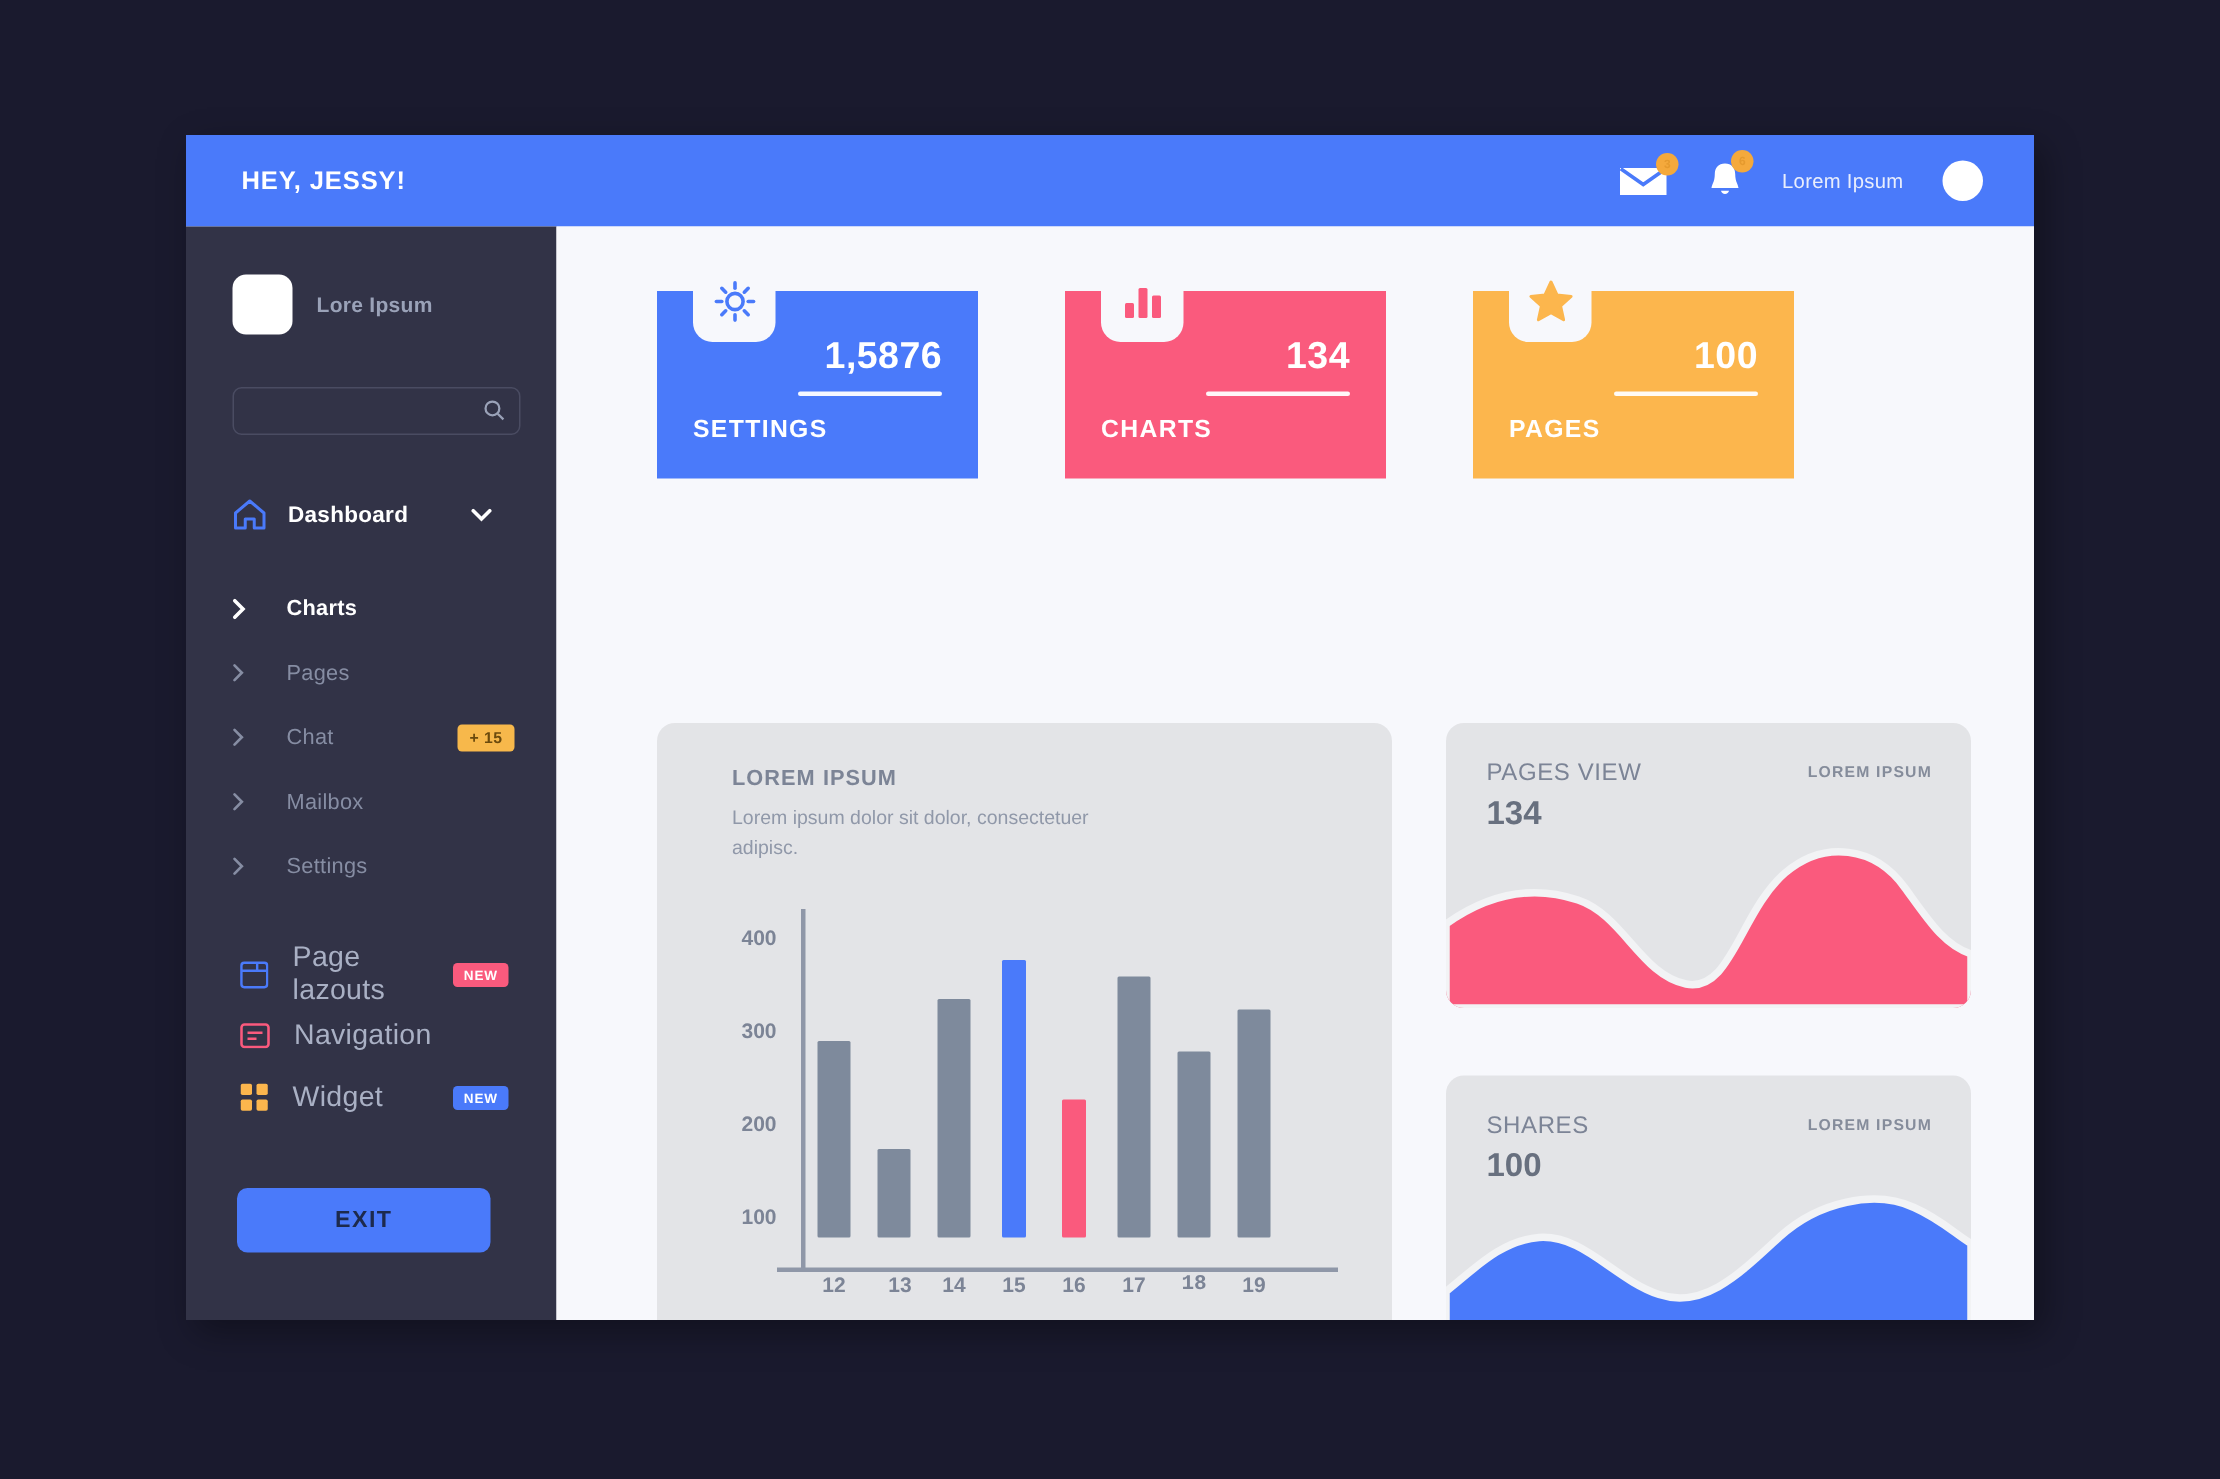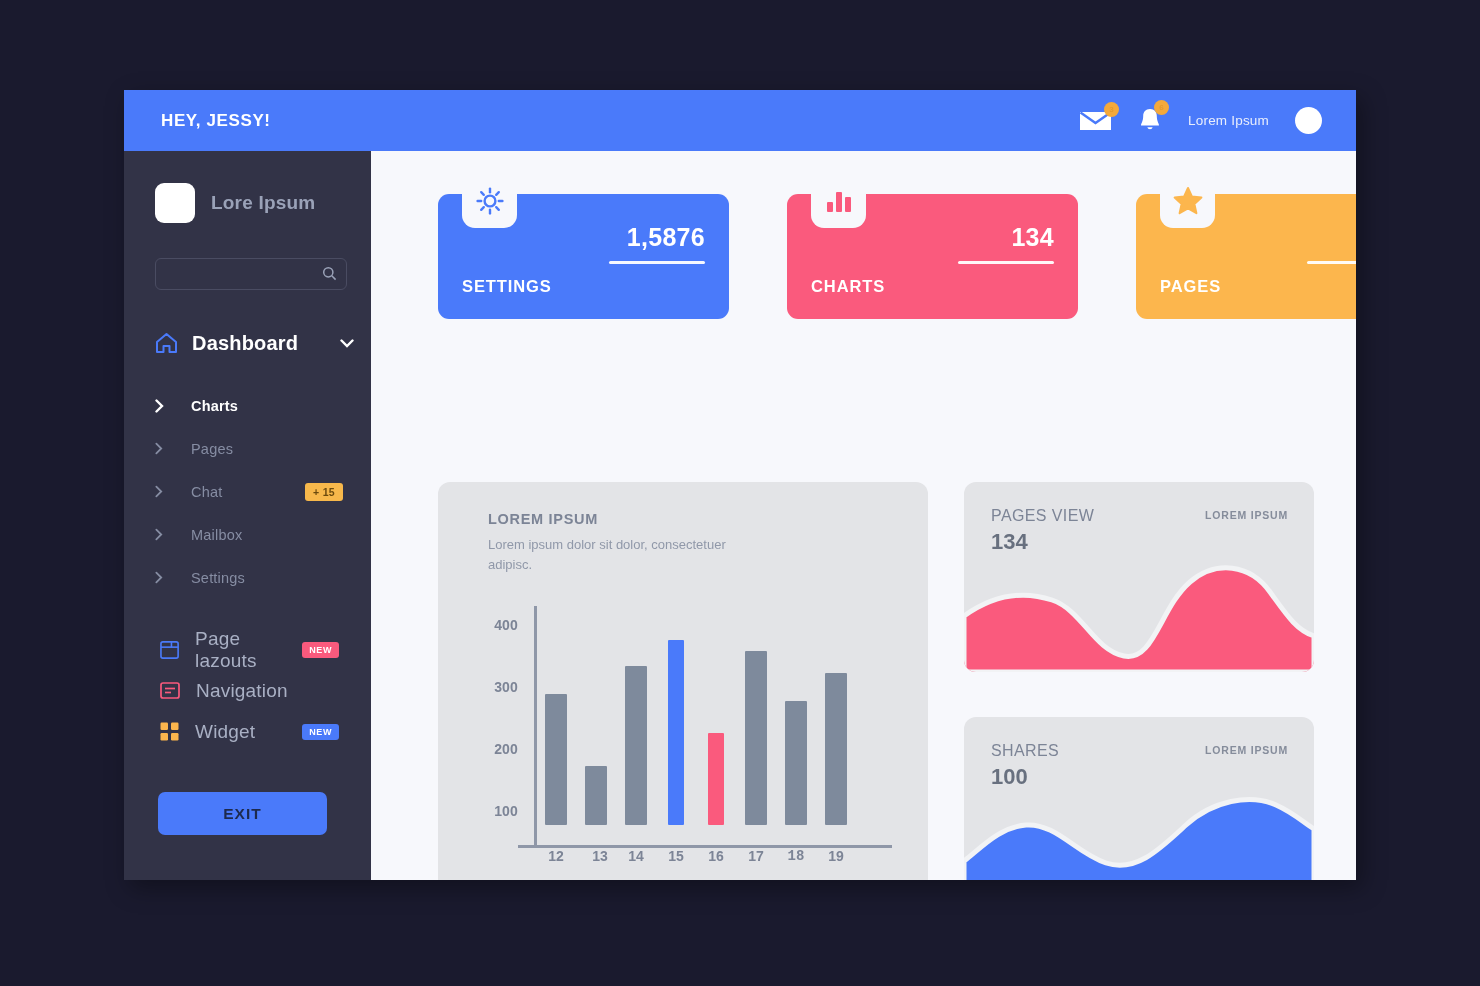--- a/index.html
+++ b/index.html
@@ -84,21 +84,21 @@
     margin: 32px 0 0 31px;
   }
   .logo-square {
     width: 40px; height: 40px;
     background: #ffffff;
     border-radius: 9px;
   }
   .logo-text {
     margin-left: 16px;
     color: #9aa2b8;
-    font-size: 19px;
+    font-size: 14px;
     font-weight: bold;
     letter-spacing: 0.2px;
   }
   .search-box {
     position: relative;
     margin: 35px 0 0 31px;
     width: 192px;
     height: 32px;
     border: 1.4px solid #4a4c62;
     border-radius: 6px;
@@ -127,21 +127,21 @@
     height: 30px;
     padding-left: 31px;
   }
   .nav-row .chev { width: 26px; display: flex; align-items: center; }
   .nav-label {
     font-size: 14.5px;
     letter-spacing: 0.2px;
   }
   .row-dashboard { margin-bottom: 26px; }
   .row-dashboard .nav-label {
-    color: #ffffff; font-weight: bold; margin-left: 14px; font-size: 20px;
+    color: #ffffff; font-weight: bold; margin-left: 14px; font-size: 15px;
   }
   .row-dashboard .caret { margin-left: 42px; }
   .nav-sub { margin-left: 0; }
   .nav-sub .nav-label { color: #868da3; margin-left: 10px; }
   .nav-sub.active .nav-label { color: #ffffff; font-weight: bold; }
   .nav-sub { height: 43px; }
   .chat-badge {
     margin-left: auto;
     margin-right: 28px;
     background: #f7b84b;
@@ -197,23 +197,23 @@
   }
 
   .stat-cards {
     position: absolute;
     left: 67px; top: 43px;
     display: flex;
     gap: 58px;
   }
   .stat-card {
     position: relative;
-    width: 291px;
+    width: 214px;
     height: 125px;
-    border-radius: 11px;
+    border-radius: 0;
     padding: 0 24px;
   }
   .stat-card.blue { background: #4a7afa; }
   .stat-card.pink { background: #fa5a7d; }
   .stat-card.orange { background: #fcb64d; }
   .stat-icon-box {
     position: absolute;
     left: 24px; top: -21px;
     width: 55px; height: 55px;
     background: #f7f8fc;

